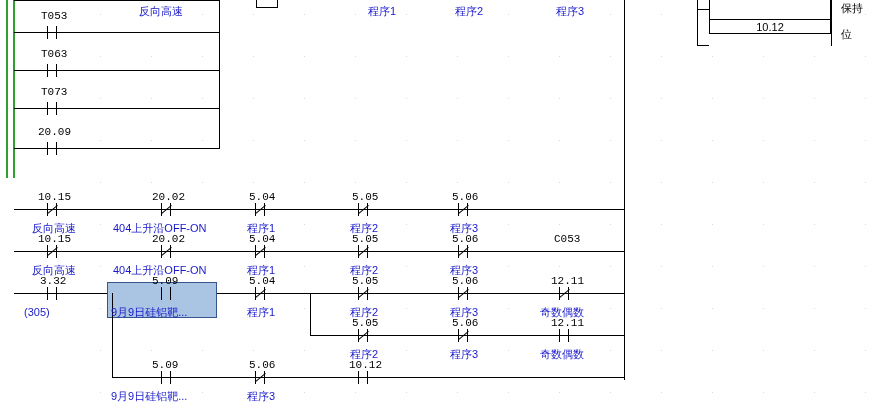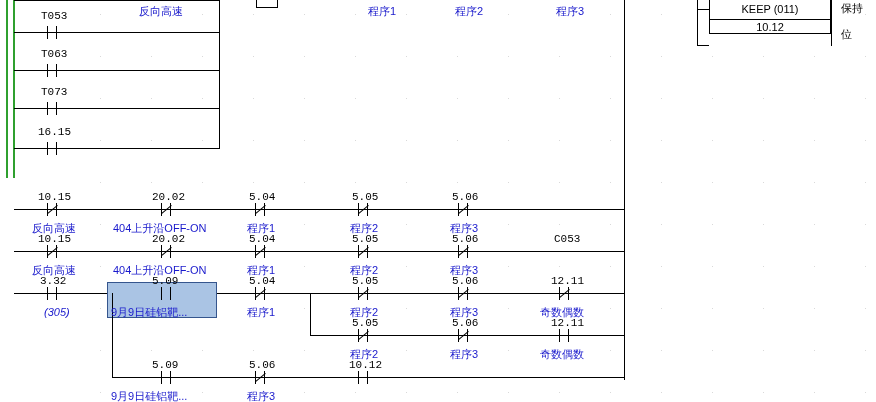--- a/index.html
+++ b/index.html
@@ -321,21 +321,21 @@
   <div class="contact" style="left:44px; top:102px;">
       <i class="l"></i>
       <i class="r"></i>
     </div>
   <div class="addr" style="left:41px; top:86px;">T073</div>
 
   <div class="contact" style="left:44px; top:142px;">
       <i class="l"></i>
       <i class="r"></i>
     </div>
-  <div class="addr" style="left:38px; top:126px;">16.15</div>
+  <div class="addr" style="left:38px; top:126px;">20.09</div>
 
   <div class="lbl blue cn" style="left:139px; top:5px;">反向高速</div>
   <div class="lbl blue cn" style="left:368px; top:5px;">程序1</div>
   <div class="lbl blue cn" style="left:455px; top:5px;">程序2</div>
   <div class="lbl blue cn" style="left:556px; top:5px;">程序3</div>
 
   <div class="vwire" style="left:624px; top:0px; height:380px;"></div>
 
   <div class="hwire" style="left:14px; top:209px; width:610px;"></div>
   <div class="contact neg" style="left:44px; top:203px;">
@@ -410,21 +410,21 @@
   <div class="lbl blue cn" style="left:450px; top:264px;">程序3</div>
 
   <div class="addr" style="left:554px; top:233px;">C053</div>
 
   <div class="hwire" style="left:14px; top:293px; width:610px;"></div>
   <div class="contact" style="left:44px; top:287px;">
       <i class="l"></i>
       <i class="r"></i>
     </div>
   <div class="addr" style="left:40px; top:275px;">3.32</div>
-  <div class="lbl blue" style="left:44px; top:306px;font-style:italic;">(305)</div>
+  <div class="lbl blue" style="left:24px; top:306px;">(305)</div>
 
   <div class="sel" style="left:107px; top:282px; width:110px; height:36px;"></div>
   <div class="contact" style="left:158px; top:287px; z-index:3;">
       <i class="l"></i>
       <i class="r"></i>
     </div>
   <div class="addr" style="left:152px; top:275px; z-index:3;">5.09</div>
   <div class="lbl blue cn" style="left:111px; top:306px; z-index:3;">9月9日硅铝靶...</div>
 
   <div class="contact neg" style="left:252px; top:287px;">
@@ -496,21 +496,20 @@
   <div class="addr" style="left:249px; top:359px;">5.06</div>
   <div class="lbl blue cn" style="left:247px; top:390px;">程序3</div>
 
   <div class="contact" style="left:355px; top:371px;">
       <i class="l"></i>
       <i class="r"></i>
     </div>
   <div class="addr" style="left:349px; top:359px;">10.12</div>
 
   <div class="block" style="left:709px; top:-16px; width:122px; height:50px;">
-    <div class="btext" style="top:18px;">KEEP (011)</div>
     <div class="divider" style="top:34px;"></div>
     <div class="btext" style="top:36px;">10.12</div>
   </div>
 
   <div class="hwire" style="left:697px; top:9px; width:12px;"></div>
   <div class="vwire" style="left:697px; top:0px; height:46px;"></div>
   <div class="hwire" style="left:697px; top:45px; width:12px;"></div>
 
   <div class="vsep" style="left:831px; top:0px; height:46px;"></div>
 

